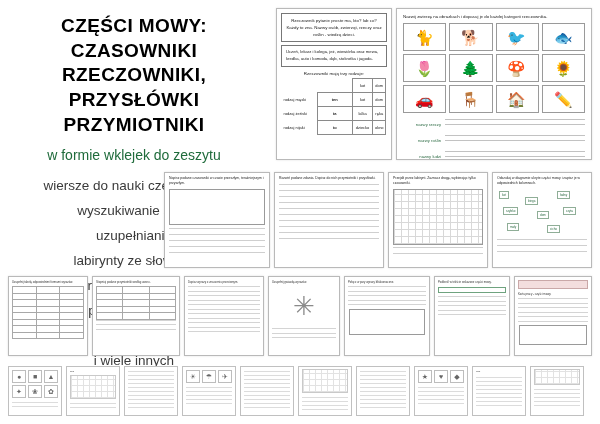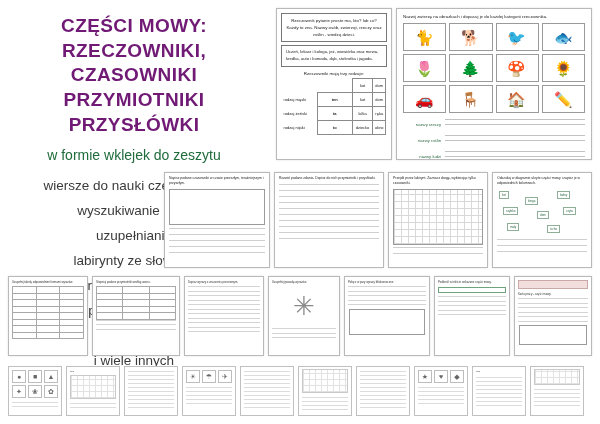--- a/index.html
+++ b/index.html
@@ -29,21 +29,21 @@
     height: 360px;
     text-align: center;
     color: #1f6b3b;
   }
   .promo-title {
     margin-top: 14px;
     font-weight: bold;
     font-size: 19px;
     line-height: 1.30;
     letter-spacing: 0.4px;
-    color: #701a75;
+    color: #000000;
   }
   .promo-title div { white-space: nowrap; }
   .promo-sub {
     margin-top: 10px;
     font-weight: normal;
     font-size: 14px;
     color: #1f6b3b;
   }
   .promo-list {
     margin-top: 11px;
@@ -287,24 +287,24 @@
   }
 </style>
 </head>
 <body>
 
 <div class="page">
 
   <div class="promo">
     <div class="promo-title">
       <div>CZĘŚCI MOWY:</div>
+      <div>CZASOWNIKI</div>
       <div>RZECZOWNIKI,</div>
-      <div>CZASOWNIKI</div>
+      <div>PRZYSŁÓWKI</div>
       <div>PRZYMIOTNIKI</div>
-      <div>PRZYSŁÓWKI</div>
     </div>
     <div class="promo-sub">w formie wklejek do zeszytu</div>
     <div class="promo-list">
       <div>wiersze do nauki części mowy</div>
       <div>wyszukiwanie słów</div>
       <div>uzupełnianie</div>
       <div>labirynty ze słowami</div>
       <div>rozwijanie zdań</div>
       <div>przeciwieństwa</div>
       <div>synonimy</div>

